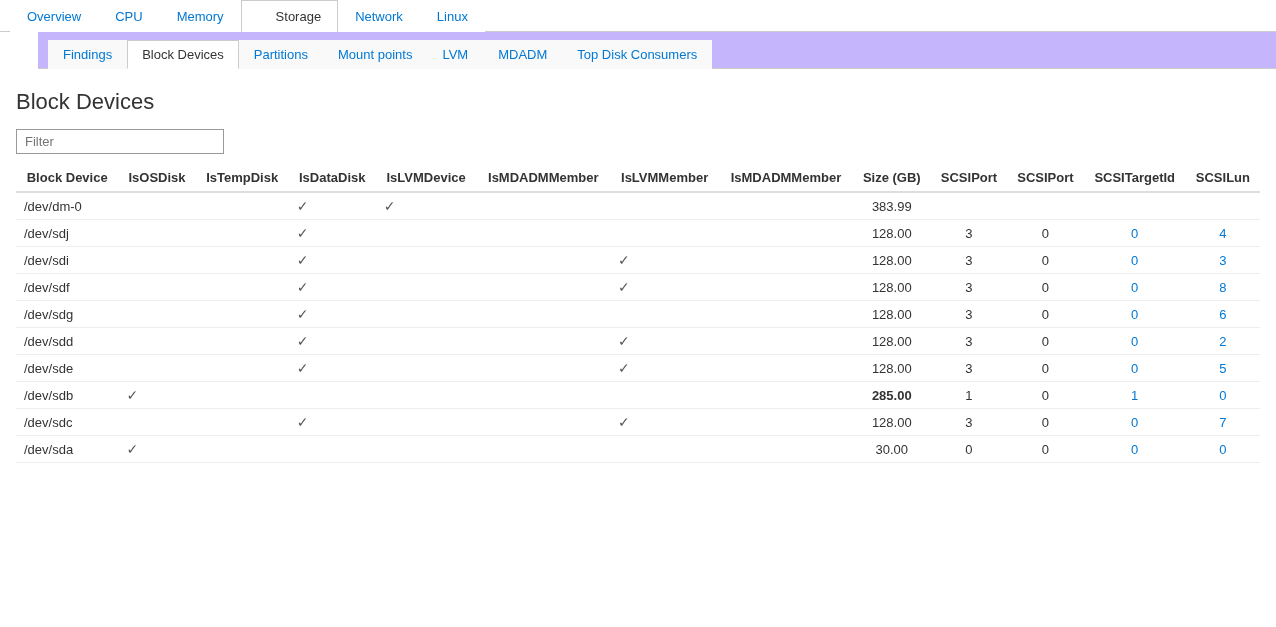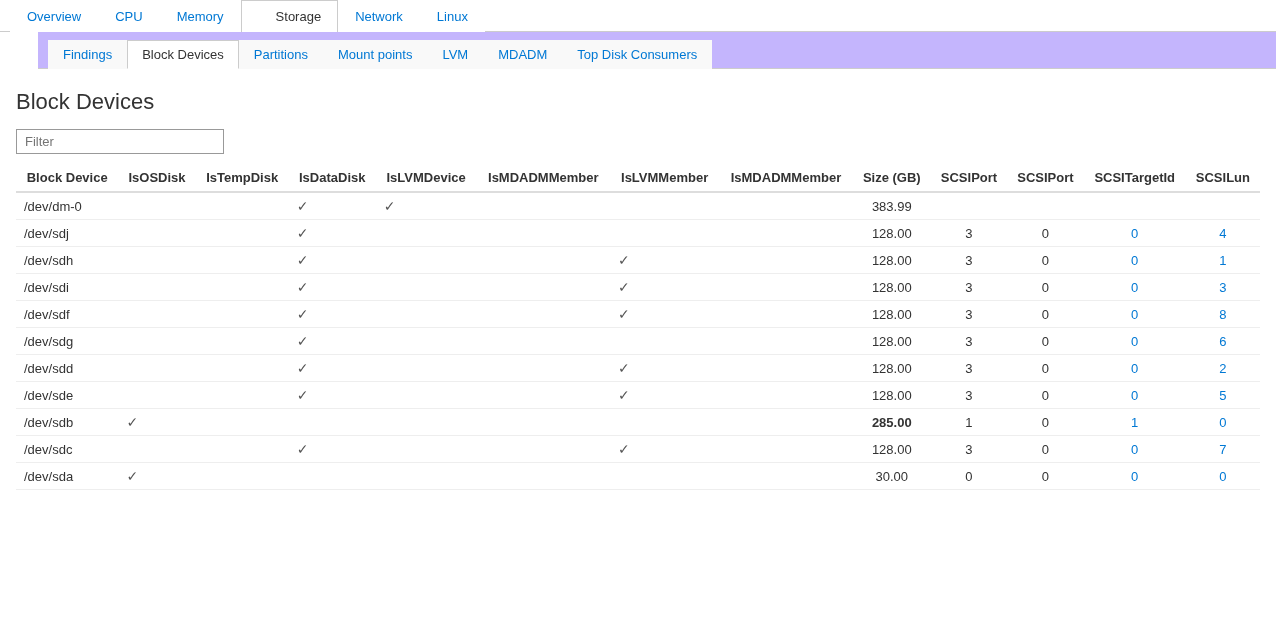--- a/index.html
+++ b/index.html
@@ -170,35 +170,20 @@
           <td></td>
           <td></td>
           <td></td>
           <td style="text-align: center;">128.00</td>
           <td style="text-align: center;">3</td>
           <td style="text-align: center;">0</td>
           <td class="num-blue" style="text-align: center;">0</td>
           <td class="num-blue" style="text-align: center;">4</td>
         </tr>
         <tr>
-          <td>/dev/sdh</td>
-          <td></td>
-          <td></td>
-          <td class="check">✓</td>
-          <td></td>
-          <td></td>
-          <td class="check">✓</td>
-          <td></td>
-          <td style="text-align: center;">128.00</td>
-          <td style="text-align: center;">3</td>
-          <td style="text-align: center;">0</td>
-          <td class="num-blue" style="text-align: center;">0</td>
-          <td class="num-blue" style="text-align: center;">1</td>
-        </tr>
-        <tr>
           <td>/dev/sdi</td>
           <td></td>
           <td></td>
           <td class="check">✓</td>
           <td></td>
           <td></td>
           <td class="check">✓</td>
           <td></td>
           <td style="text-align: center;">128.00</td>
           <td style="text-align: center;">3</td>

